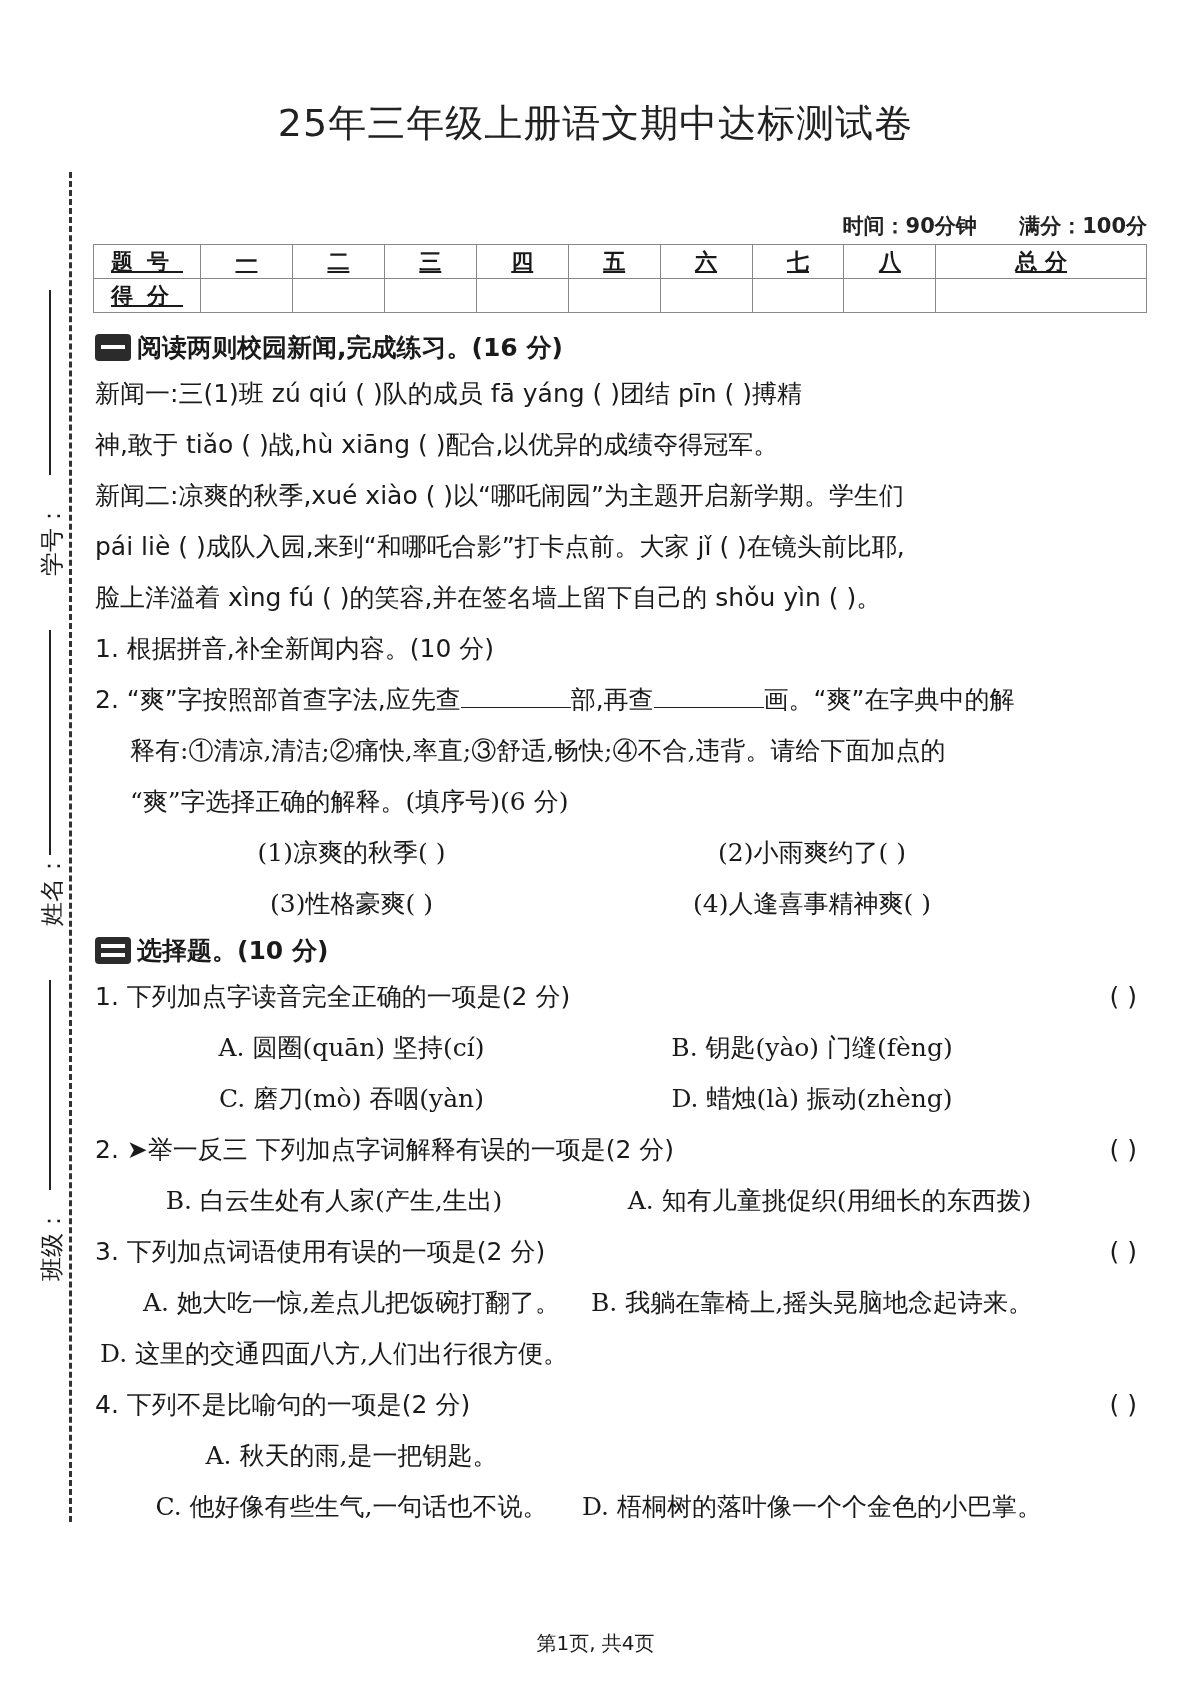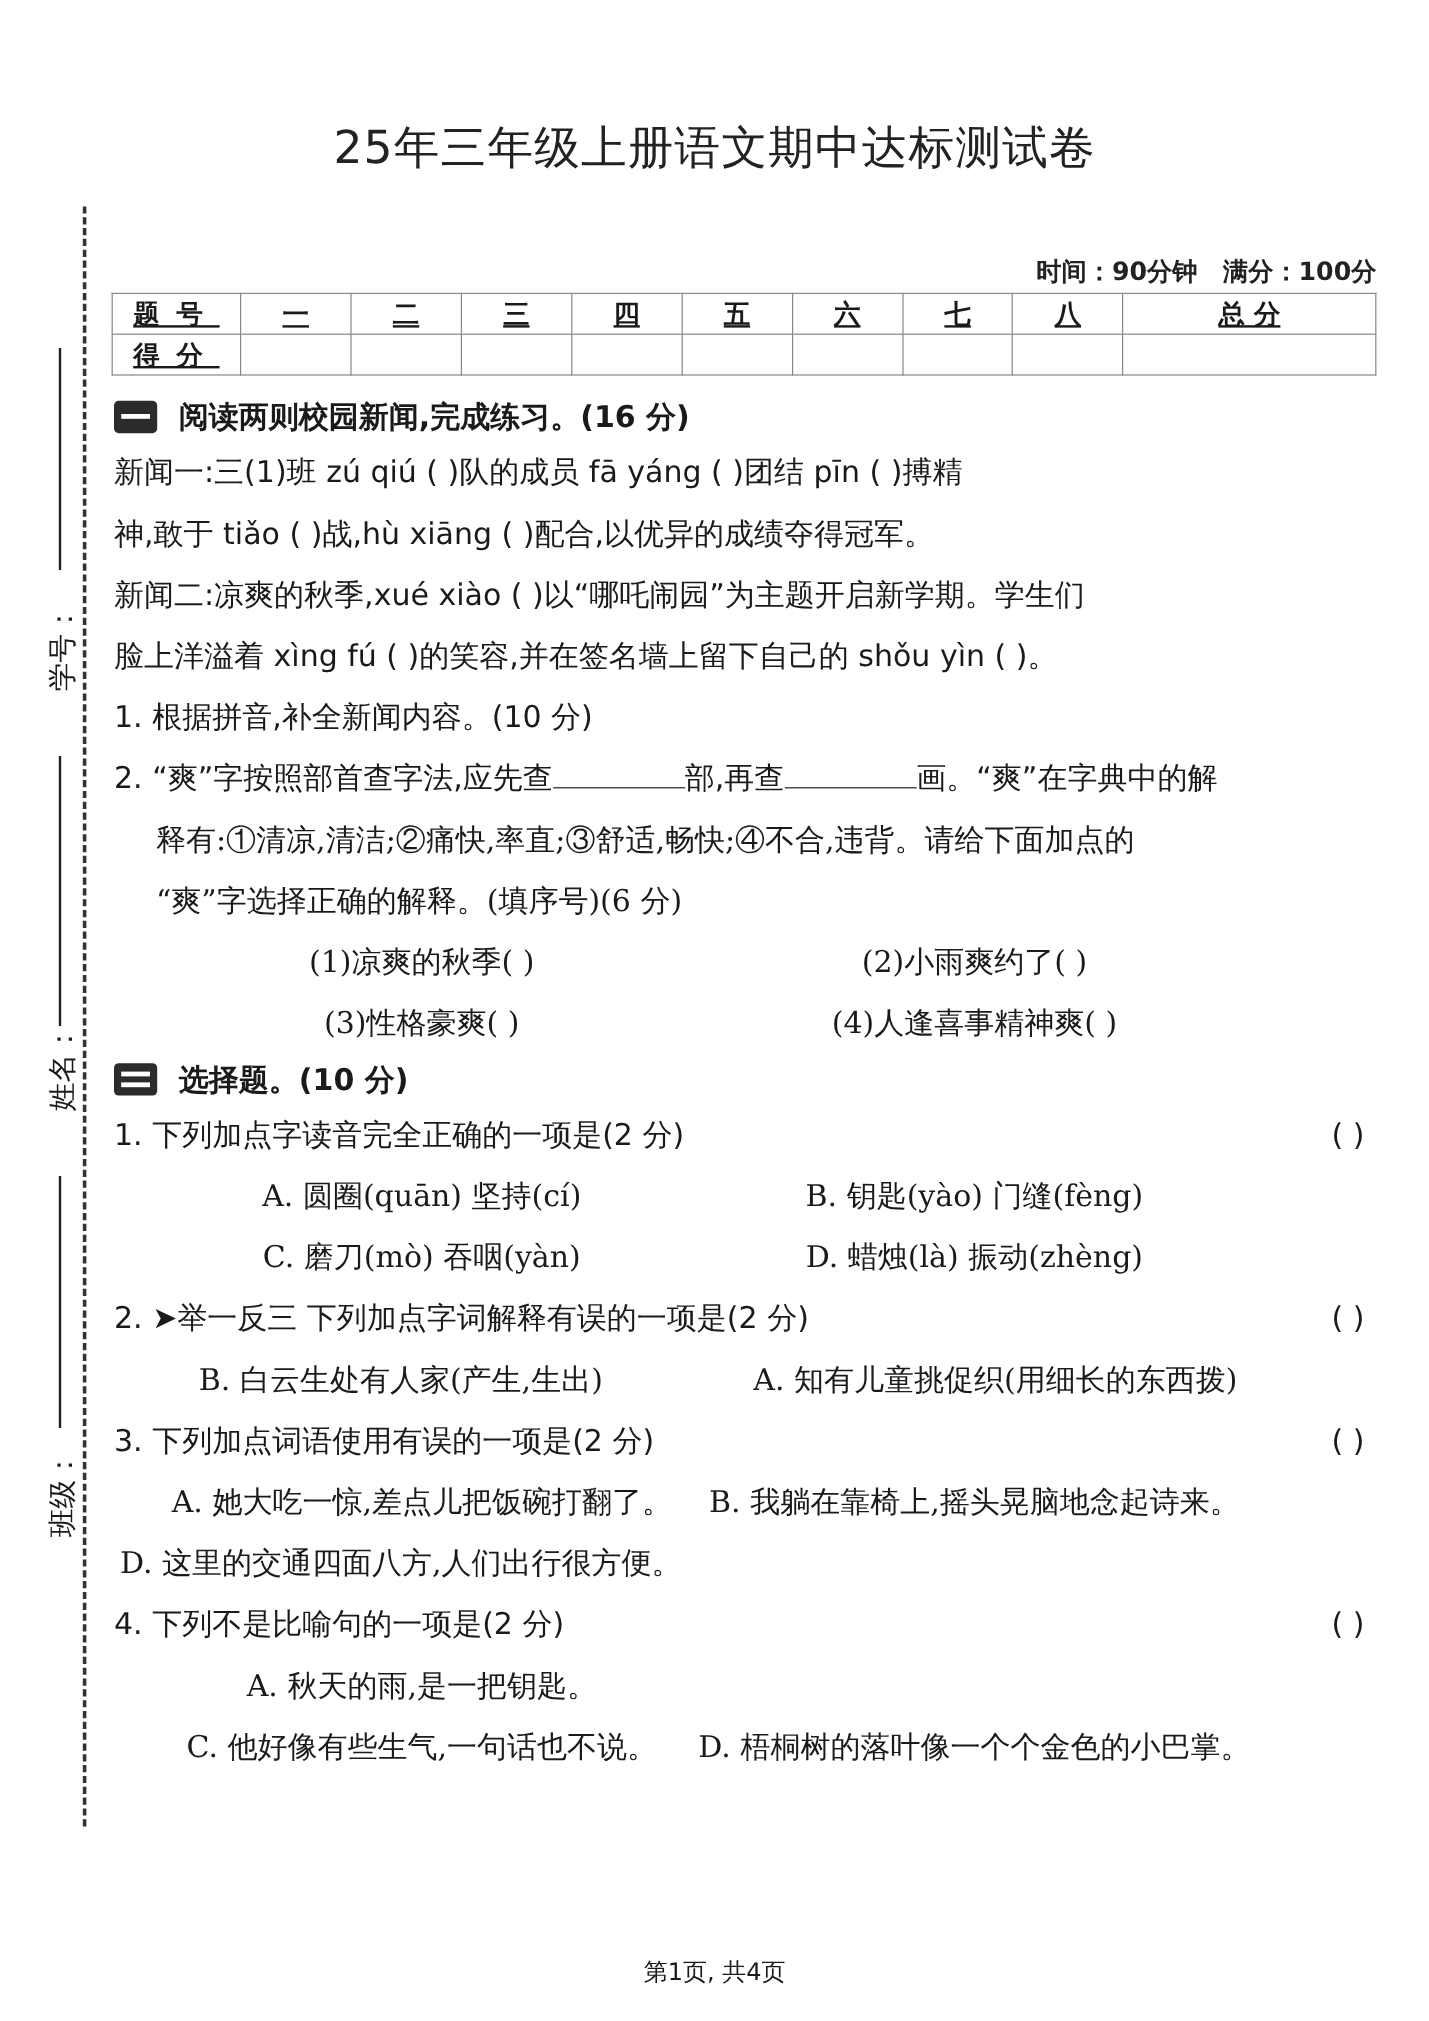--- a/index.html
+++ b/index.html
@@ -1,30 +1,30 @@
 <!DOCTYPE html>
 <html><head>
 <meta charset="utf-8">
 <style>
   html, body { margin:0; padding:0; background:#fff; }
   body { width:1191px; height:1684px; position:relative; overflow:hidden;
          font-family:"DejaVu Sans", "Liberation Sans", sans-serif; color:#1a1a1a; }
   .title { position:absolute; left:0; top:98px; width:1191px; text-align:center;
            font-size:38px; font-weight:normal; letter-spacing:1px; color:#222; }
   .meta { position:absolute; right:44px; top:212px; font-size:21px; font-weight:bold; color:#222; }
-  .meta span { margin-left:14px; }
+  .meta span { margin-left:35px; }
   table.score { position:absolute; left:93px; top:244px; width:1054px; border-collapse:collapse;
                 font-size:22px; font-weight:bold; }
   table.score td { border:1.5px solid #888; height:33px; text-align:center; padding:0;text-decoration:underline; }
   table.score td.hd { width:106px; letter-spacing:14px; }
   .sidebar-dash { position:absolute; left:69px; top:172px; height:1350px; border-left:3px dashed #333; }
   .sidebar-line { position:absolute; left:49px; width:0; border-left:2px solid #222; }
   .sidebar-label { position:absolute; left:22px; font-size:24px; transform:rotate(-90deg); transform-origin:center; white-space:nowrap; width:60px; text-align:center; }
   .content { position:absolute; left:95px; top:326px; width:1050px; font-size:25px; line-height:51px; }
-  .sec-head { display:flex; align-items:center; font-weight:bold; font-size:25px; height:42px;gap:12px; }
+  .sec-head { display:flex; align-items:center; font-weight:bold; font-size:25px; height:42px; }
   .badge { display:inline-flex; align-items:center; justify-content:center; width:36px; height:27px; background:#2b2b2b;
            border-radius:4px; margin-right:6px; }
   .badge .bar { width:24px; height:4px; background:#fff; }
   .badge.two { flex-direction:column; gap:5px; }
   .line { white-space:nowrap; }
   .indent { padding-left:35px; }
   .serif { font-family:"DejaVu Serif", "Liberation Serif", serif; }
   .row2 { display:flex;text-align:center; }
   .row2 .col { width:478px; padding-left:35px; box-sizing:border-box; }
   .row2 .col2 { padding-left:0; }
@@ -81,20 +81,21 @@
 <div class="content">
   <div class="sec-head">
     <span class="badge">
         <span class="bar"></span>
       </span>
     <span>阅读两则校园新闻,完成练习。(16 分)</span>
   </div>
   <div class="line">新闻一:三(1)班 zú qiú (        )队的成员 fā yáng (        )团结 pīn (      )搏精</div>
   <div class="line">神,敢于 tiǎo (      )战,hù xiāng (        )配合,以优异的成绩夺得冠军。</div>
   <div class="line">新闻二:凉爽的秋季,xué xiào (        )以“哪吒闹园”为主题开启新学期。学生们</div>
+  <div class="line">pái liè (        )成队入园,来到“和哪吒合影”打卡点前。大家 jǐ (      )在镜头前比耶,</div>
   <div class="line">脸上洋溢着 xìng fú (        )的笑容,并在签名墙上留下自己的 shǒu yìn (        )。</div>
   <div class="line">1. 根据拼音,补全新闻内容。(10 分)</div>
   <div class="line">
     <span>2. “爽”字按照部首查字法,应先查</span><span class="blank"></span><span>部,再查</span><span class="blank"></span><span>画。“爽”在字典中的解</span>
   </div>
   <div class="line indent serif">释有:①清凉,清洁;②痛快,率直;③舒适,畅快;④不合,违背。请给下面加点的</div>
   <div class="line indent serif">“爽”字选择正确的解释。(填序号)(6 分)</div>
   <div class="row2 serif">
     <div class="col">(1)凉爽的秋季(          )</div>
     <div class="col col2">(2)小雨爽约了(          )</div>

